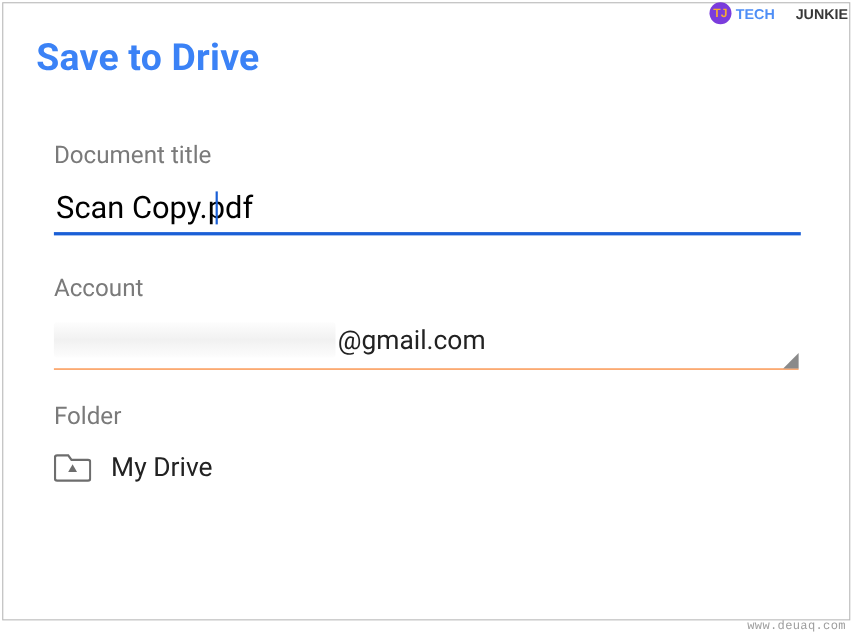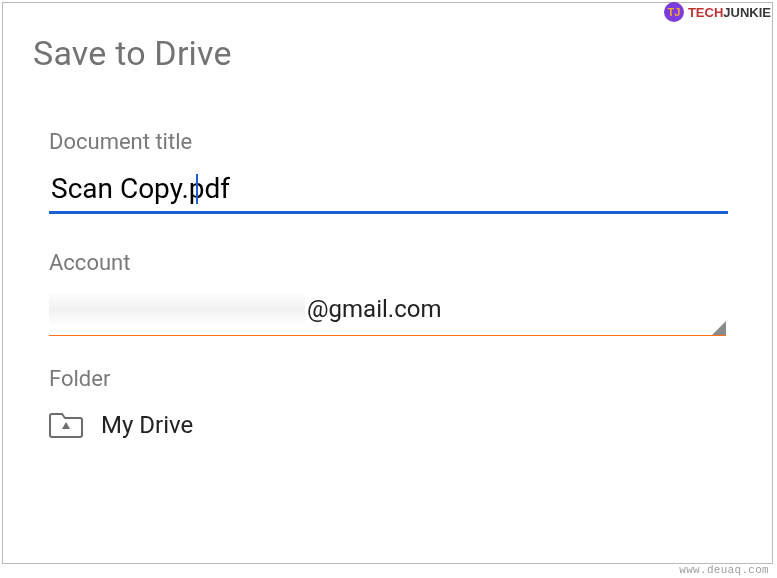--- a/index.html
+++ b/index.html
@@ -17,22 +17,22 @@
     width:771px;height:562px;
     border:1px solid #b9b9b9;
     box-sizing:border-box;
     background:#fff;
   }
   .header{
     padding:30px 30px 10px 30px;
   }
   .header-title{
     font-size:34px;
-    font-weight:400;
-    color:#737373;
+    font-weight:700;
+    color:#3b82f6;
     letter-spacing:0.2px;
   }
   .content{
     padding:10px 46px 0 46px;
   }
   .field{
     margin-top:36px;
     position:relative;
   }
   .field-label{
@@ -121,22 +121,22 @@
     display:flex;align-items:center;justify-content:center;
   }
   .tj-badge-inner{
     font-size:11px;font-weight:700;color:#f6a11a;
     font-family:Arial,sans-serif;
   }
   .tj-text{
     font-size:13px;font-weight:700;
     font-family:Arial,sans-serif;
   }
-  .tj-text .a{color:#b91c1c;}
-  .tj-text .b{color:#222;}
+  .tj-text .a{color:#3b82f6;}
+  .tj-text .b{color:#222;padding-left:19px;}
   .watermark-url{
     position:absolute;
     bottom:2px;right:8px;
     font-size:11px;
     color:#9e9e9e;
     font-family:Liberation Mono, monospace;
     letter-spacing:.3px;
   }
 </style>
 </head>

